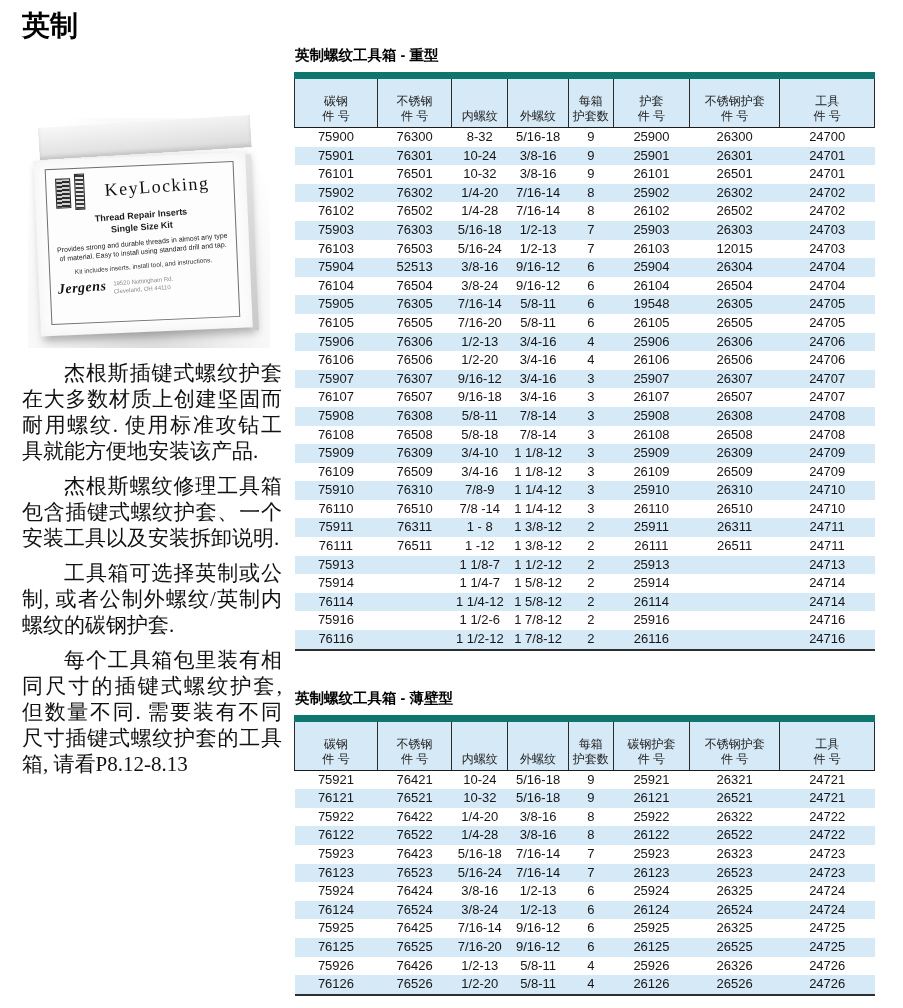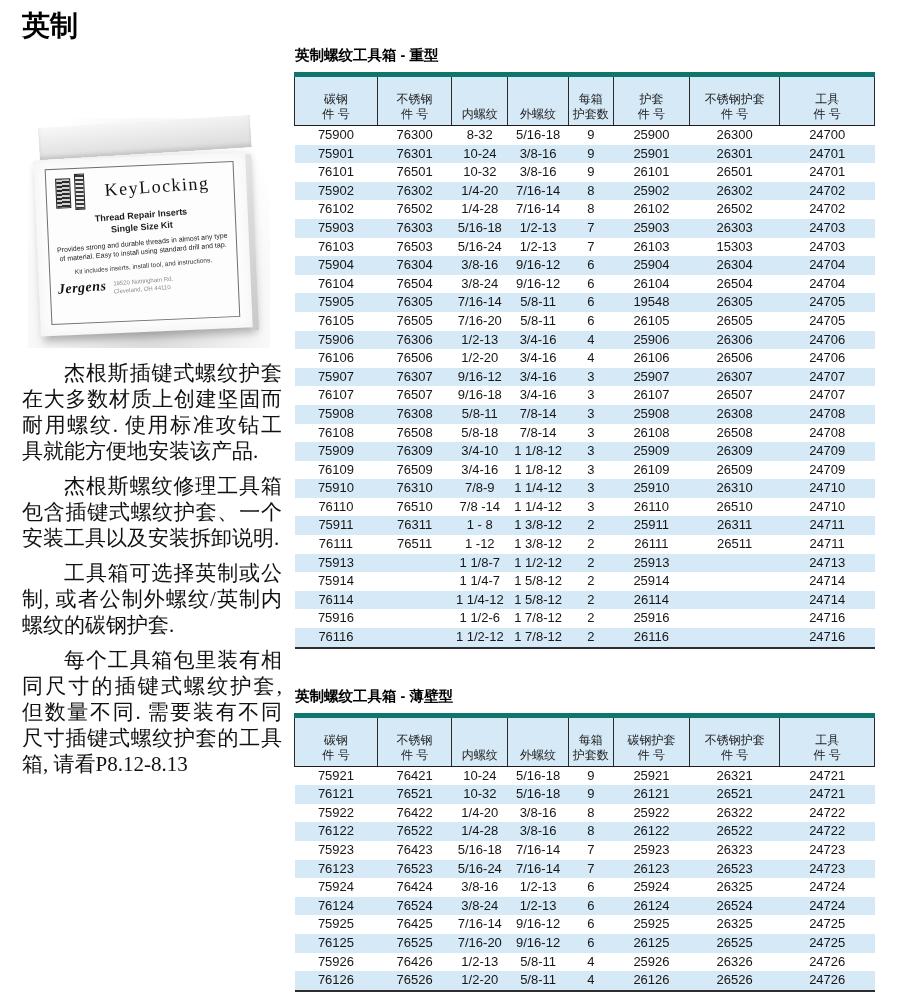--- a/index.html
+++ b/index.html
@@ -54,21 +54,21 @@
     font-family:"Liberation Serif","DejaVu Serif", serif;
     font-size:21px;line-height:26px;color:#111;
     margin:0 0 9px 0;text-indent:2em;text-align:justify;
   }
 
   
   .right-col{position:absolute;left:294px;top:46px;width:581px;}
   .tbl-title{font-size:14.5px;font-weight:bold;color:#000;margin:0 0 7px 1px;}
   .tbl-title-2{margin-top:38px;}
   table.parts{border-collapse:collapse;width:100%;table-layout:fixed;
-    border-top:5px solid #0f766e;border-bottom:2px solid #2e2e2e;}
+    border-top:7px solid #0f766e;border-bottom:2px solid #2e2e2e;}
   table.parts col.c1{width:14.3%} table.parts col.c2{width:12.8%}
   table.parts col.c3{width:9.7%}  table.parts col.c4{width:10.4%}
   table.parts col.c5{width:7.8%}  table.parts col.c6{width:13.1%}
   table.parts col.c7{width:15.6%} table.parts col.c8{width:16.3%}
   table.parts thead th{
     background:var(--stripe);height:45px;vertical-align:bottom;
     font-size:12px;font-weight:normal;color:#222;line-height:1.25;
     padding:0 0 3px 0;border-left:1.5px solid #2a2a2a;border-bottom:1.5px solid #1c1c1c;
   }
   table.parts thead th:last-child{border-right:1.5px solid #2a2a2a;}
@@ -235,26 +235,26 @@
           <td>26303</td>
           <td>24703</td>
         </tr>
         <tr>
           <td>76103</td>
           <td>76503</td>
           <td>5/16-24</td>
           <td>1/2-13</td>
           <td>7</td>
           <td>26103</td>
-          <td>15303</td>
+          <td>12015</td>
           <td>24703</td>
         </tr>
         <tr>
           <td>75904</td>
-          <td>76304</td>
+          <td>52513</td>
           <td>3/8-16</td>
           <td>9/16-12</td>
           <td>6</td>
           <td>25904</td>
           <td>26304</td>
           <td>24704</td>
         </tr>
         <tr>
           <td>76104</td>
           <td>76504</td>

